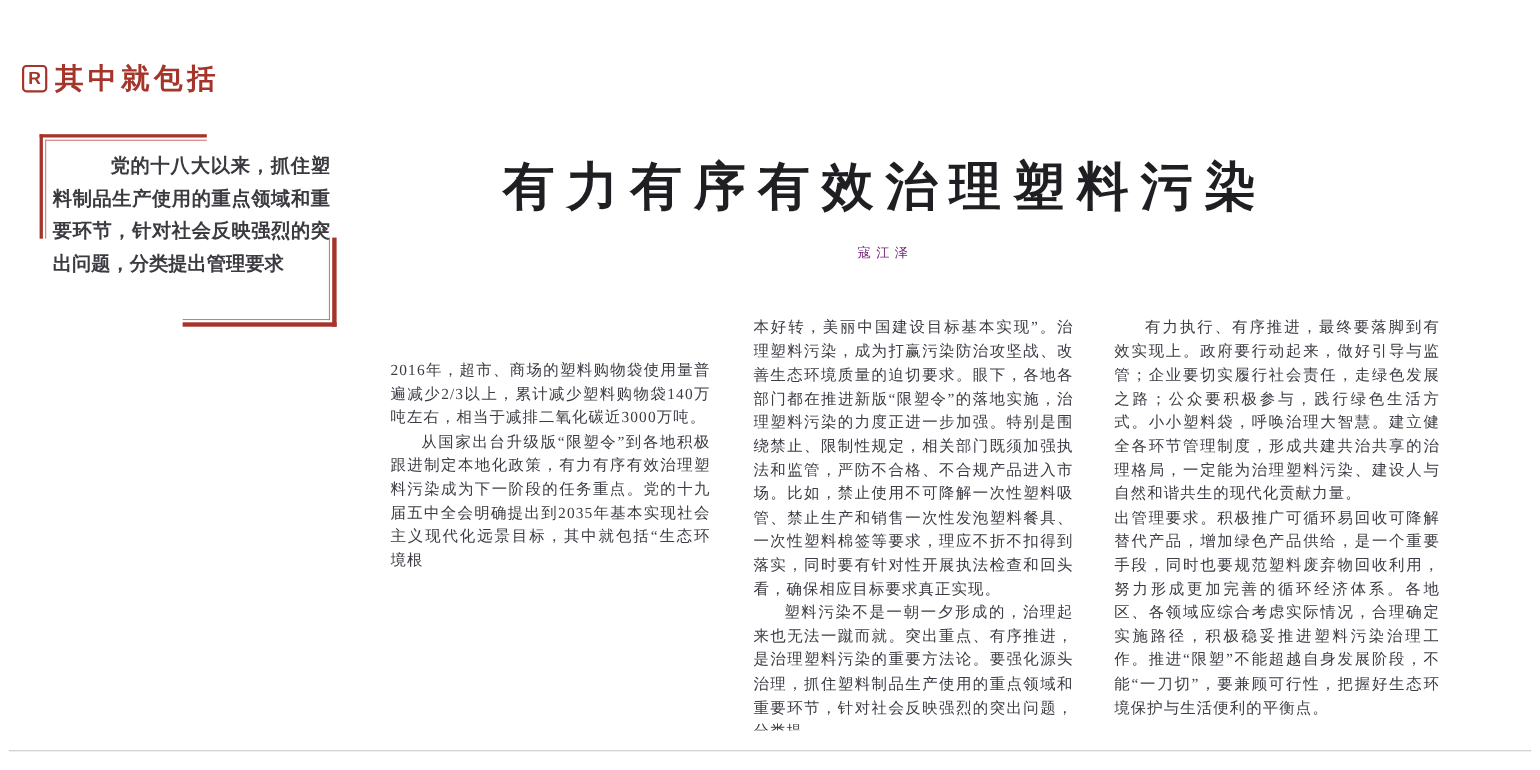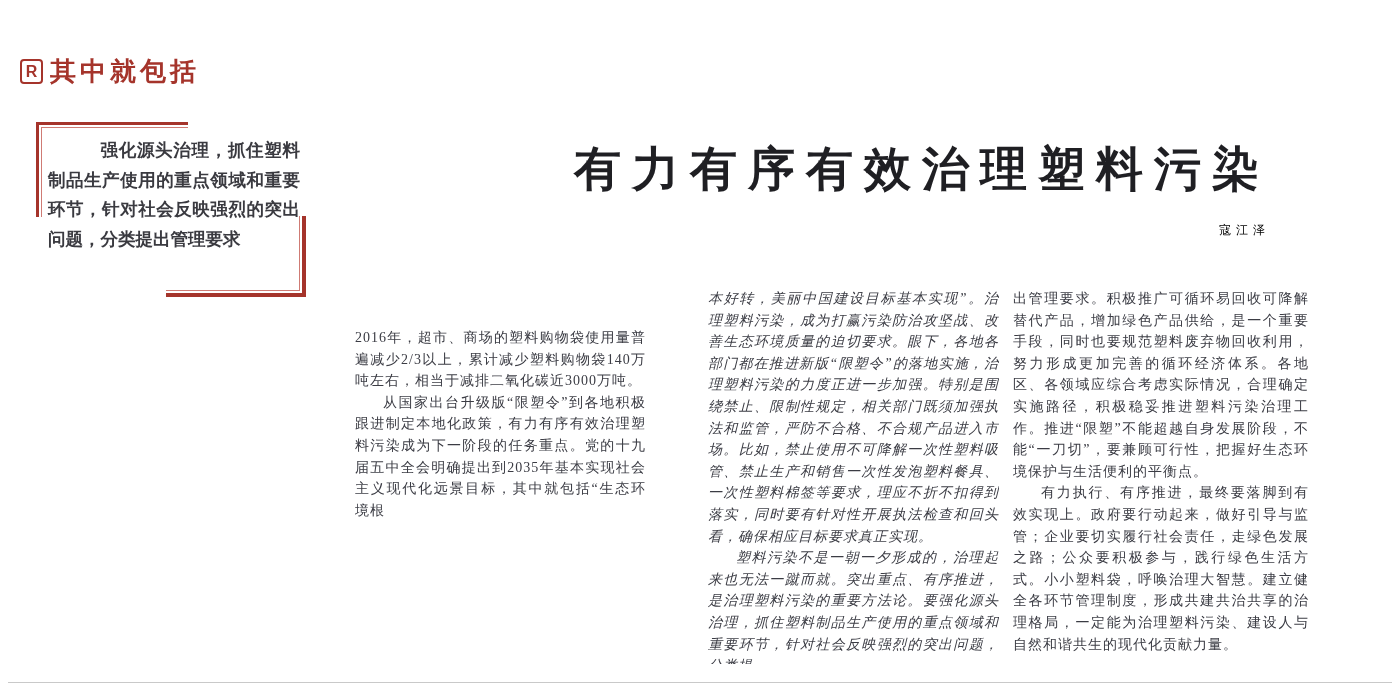--- a/index.html
+++ b/index.html
@@ -82,53 +82,53 @@
     right: 2px; bottom: 2px; left: 0; top: 0;
     border-bottom: 1px solid #cf7b74;
     border-right: 1px solid #cf7b74;
   }
 
   
   .headline-block {
     position: absolute;
     left: 340px; top: 138px;
     width: 930px;
-    text-align: right;
+    text-align: center;
   }
   .article-title {
     font-family: "Liberation Sans", sans-serif;
     font-size: 47px;
     font-weight: 700;
     letter-spacing: 11px;
     color: #1f1f23;
     line-height: 62px;
     white-space: nowrap;
   }
   .article-author {
     margin-top: 22px;
     font-size: 12px;
     letter-spacing: 5px;
-    color: #000000;
+    color: #701a75;
   }
 
   
   .col {
     position: absolute;
     top: 288px;
     height: 376px;
     overflow: hidden;
     font-size: 14px;
     line-height: 21.6px;
     letter-spacing: 1px;
     color: #3b3c44;
     text-align: justify;
   }
   .col-1 { left: 15px;  top: 318px; width: 331px; height: 346px; }
   .col-2 { left: 355px; width: 291px; margin-top: 39px; }
-  .col-3 { left: 708px; width: 291px; font-style: italic; }
+  .col-3 { left: 685px; width: 291px; }
   .col-4 { left: 1013px; width: 296px; }
   .para { text-indent: 2em; }
   .para.cont { text-indent: 0; }
 
   
   .bottom-rule {
     position: absolute;
     left: 8px; top: 682px;
     width: 1384px; height: 0;
     border-top: 1.5px solid #c9c9c9;
@@ -139,40 +139,40 @@
 
 <div class="page">
 
   <div class="masthead">
     <span class="logo-box">R</span>
     <span class="section-title">其中就包括</span>
   </div>
 
   <div class="bracket-tl"></div>
   <div class="bracket-br"></div>
-  <div class="pull-quote">强化源头治理，抓住塑料制品生产使用的重点领域和重要环节，针对社会反映强烈的突出问题，分类提出管理要求</div>
+  <div class="pull-quote">党的十八大以来，抓住塑料制品生产使用的重点领域和重要环节，针对社会反映强烈的突出问题，分类提出管理要求</div>
 
   <div class="headline-block">
     <div class="article-title">有力有序有效治理塑料污染</div>
     <div class="article-author">寇江泽</div>
   </div>
 
   <div class="col col-1">
   </div>
 
   <div class="col col-2">
     <p class="para cont">2016年，超市、商场的塑料购物袋使用量普遍减少2/3以上，累计减少塑料购物袋140万吨左右，相当于减排二氧化碳近3000万吨。</p>
     <p class="para">从国家出台升级版“限塑令”到各地积极跟进制定本地化政策，有力有序有效治理塑料污染成为下一阶段的任务重点。党的十九届五中全会明确提出到2035年基本实现社会主义现代化远景目标，其中就包括“生态环境根</p>
   </div>
 
   <div class="col col-3">
     <p class="para cont">本好转，美丽中国建设目标基本实现”。治理塑料污染，成为打赢污染防治攻坚战、改善生态环境质量的迫切要求。眼下，各地各部门都在推进新版“限塑令”的落地实施，治理塑料污染的力度正进一步加强。特别是围绕禁止、限制性规定，相关部门既须加强执法和监管，严防不合格、不合规产品进入市场。比如，禁止使用不可降解一次性塑料吸管、禁止生产和销售一次性发泡塑料餐具、一次性塑料棉签等要求，理应不折不扣得到落实，同时要有针对性开展执法检查和回头看，确保相应目标要求真正实现。</p>
     <p class="para">塑料污染不是一朝一夕形成的，治理起来也无法一蹴而就。突出重点、有序推进，是治理塑料污染的重要方法论。要强化源头治理，抓住塑料制品生产使用的重点领域和重要环节，针对社会反映强烈的突出问题，分类提</p>
   </div>
 
   <div class="col col-4">
+    <p class="para">有力执行、有序推进，最终要落脚到有效实现上。政府要行动起来，做好引导与监管；企业要切实履行社会责任，走绿色发展之路；公众要积极参与，践行绿色生活方式。小小塑料袋，呼唤治理大智慧。建立健全各环节管理制度，形成共建共治共享的治理格局，一定能为治理塑料污染、建设人与自然和谐共生的现代化贡献力量。</p>
     <p class="para cont">出管理要求。积极推广可循环易回收可降解替代产品，增加绿色产品供给，是一个重要手段，同时也要规范塑料废弃物回收利用，努力形成更加完善的循环经济体系。各地区、各领域应综合考虑实际情况，合理确定实施路径，积极稳妥推进塑料污染治理工作。推进“限塑”不能超越自身发展阶段，不能“一刀切”，要兼顾可行性，把握好生态环境保护与生活便利的平衡点。</p>
-    <p class="para">有力执行、有序推进，最终要落脚到有效实现上。政府要行动起来，做好引导与监管；企业要切实履行社会责任，走绿色发展之路；公众要积极参与，践行绿色生活方式。小小塑料袋，呼唤治理大智慧。建立健全各环节管理制度，形成共建共治共享的治理格局，一定能为治理塑料污染、建设人与自然和谐共生的现代化贡献力量。</p>
   </div>
 
   <div class="bottom-rule"></div>
 
 </div>
 
 </body></html>

